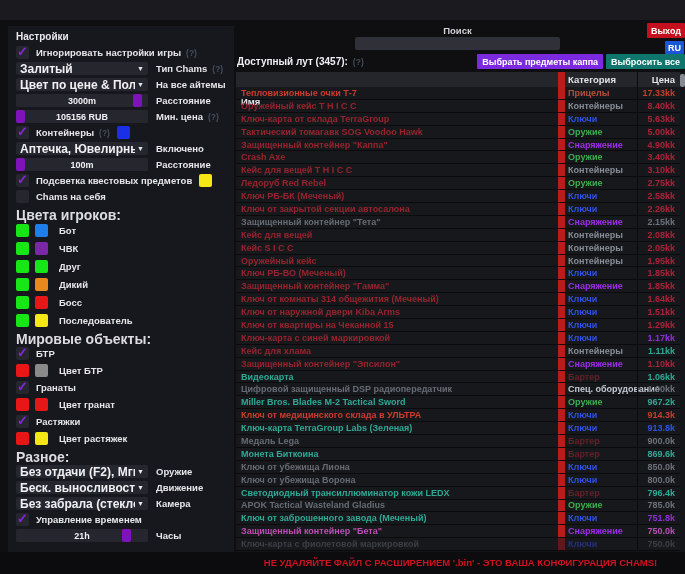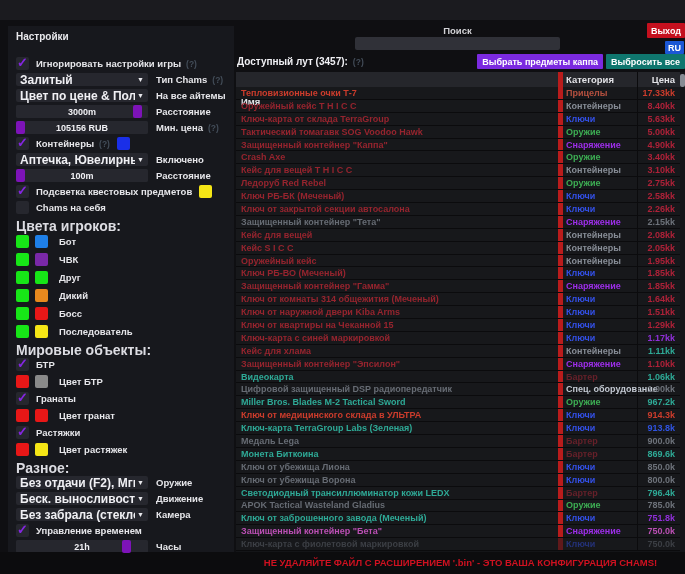--- a/index.html
+++ b/index.html
@@ -11,21 +11,21 @@
     color:#e6e6ea;
     position:relative;
   }
   .titlebar { position:absolute; left:0; top:0; width:685px; height:20px; background:#1b1b1f; }
 
   
   .sidebar {
     position:absolute; left:8px; top:26px; width:226px; height:530px;
     background:#17181d; padding:5px 8px 4px 8px; overflow:hidden;
   }
-  .sidebar-title { font-size:10px; color:#e8e8ec; margin-bottom:15px; }
+  .sidebar-title { font-size:10px; color:#e8e8ec; margin-bottom:4px; }
   .s-row { display:flex; align-items:center; margin-bottom:3px; height:13px; }
   .s-row.section { margin-top:6px; margin-bottom:2px; height:12px; }
   .section-label { font-size:14px; color:#dcdce2; }
   .cb-box {
     width:13px; height:13px; background:#26272e; border-radius:2px;
     display:flex; align-items:center; justify-content:center; flex:none; cursor:pointer;
   }
   .cb-check { color:#8426e0; font-size:13px; line-height:10px; margin-top:-2px; }
   .cb-label { font-size:9.5px; margin-left:7px; white-space:nowrap; }
   .hint { font-size:8.5px; color:#434d59; margin-left:5px; }
@@ -74,21 +74,21 @@
   .loot-head .spacer { flex:1; }
   .btn { height:15px; display:flex; align-items:center; padding:0 5px; font-size:9px; color:#fff; border-radius:1px; margin-left:3px; cursor:pointer; white-space:nowrap; }
   .btn-kappa { background:#7b2ae0; }
   .btn-discard { background:#0f766e; }
 
   
   .loot-table { position:absolute; left:236px; top:72px; width:444px; height:480px; overflow:hidden; background:#141518; }
   .t-header { display:flex; height:15px; background:#25262b; align-items:center; font-size:9.5px; color:#e2e2e6; }
   .t-row { display:flex; height:12.9px; align-items:center; background:#17181b; border-bottom:1px solid #0b0b0d; font-size:9px; cursor:pointer; }
   .c-name { width:322px; padding-left:5px; white-space:nowrap; overflow:hidden; }
-  .c-cat  { width:79px; padding-left:3px; white-space:nowrap; overflow:visible; border-left:5px solid #b91c1c; align-self:stretch; display:flex; align-items:center; }
+  .c-cat  { width:79px; padding-left:3px; white-space:nowrap; overflow:visible; border-left:7px solid #b91c1c; align-self:stretch; display:flex; align-items:center; }
   .c-price{ flex:1; text-align:center; padding-right:5px; white-space:nowrap; border-left:1px solid #0b0b0d; align-self:stretch; display:flex; align-items:center; justify-content:flex-end; }
   .t-header .c-name { padding-left:5px;margin-top:44px; }
 
   .scrollbar { position:absolute; right:0; top:72px; width:5px; height:480px; background:#141519; }
   .scroll-thumb { position:absolute; left:0; right:0; top:2px; height:13px; background:#878c94; border-radius:2px; cursor:pointer; }
 
   
   .bottom-bar { position:absolute; left:0; bottom:0; width:685px; height:22px; background:#0c0c0e; }
   .warning { position:absolute; left:236px; right:0; bottom:6px; text-align:center; font-size:9.5px; color:#cf1120; white-space:nowrap; }
 </style>

